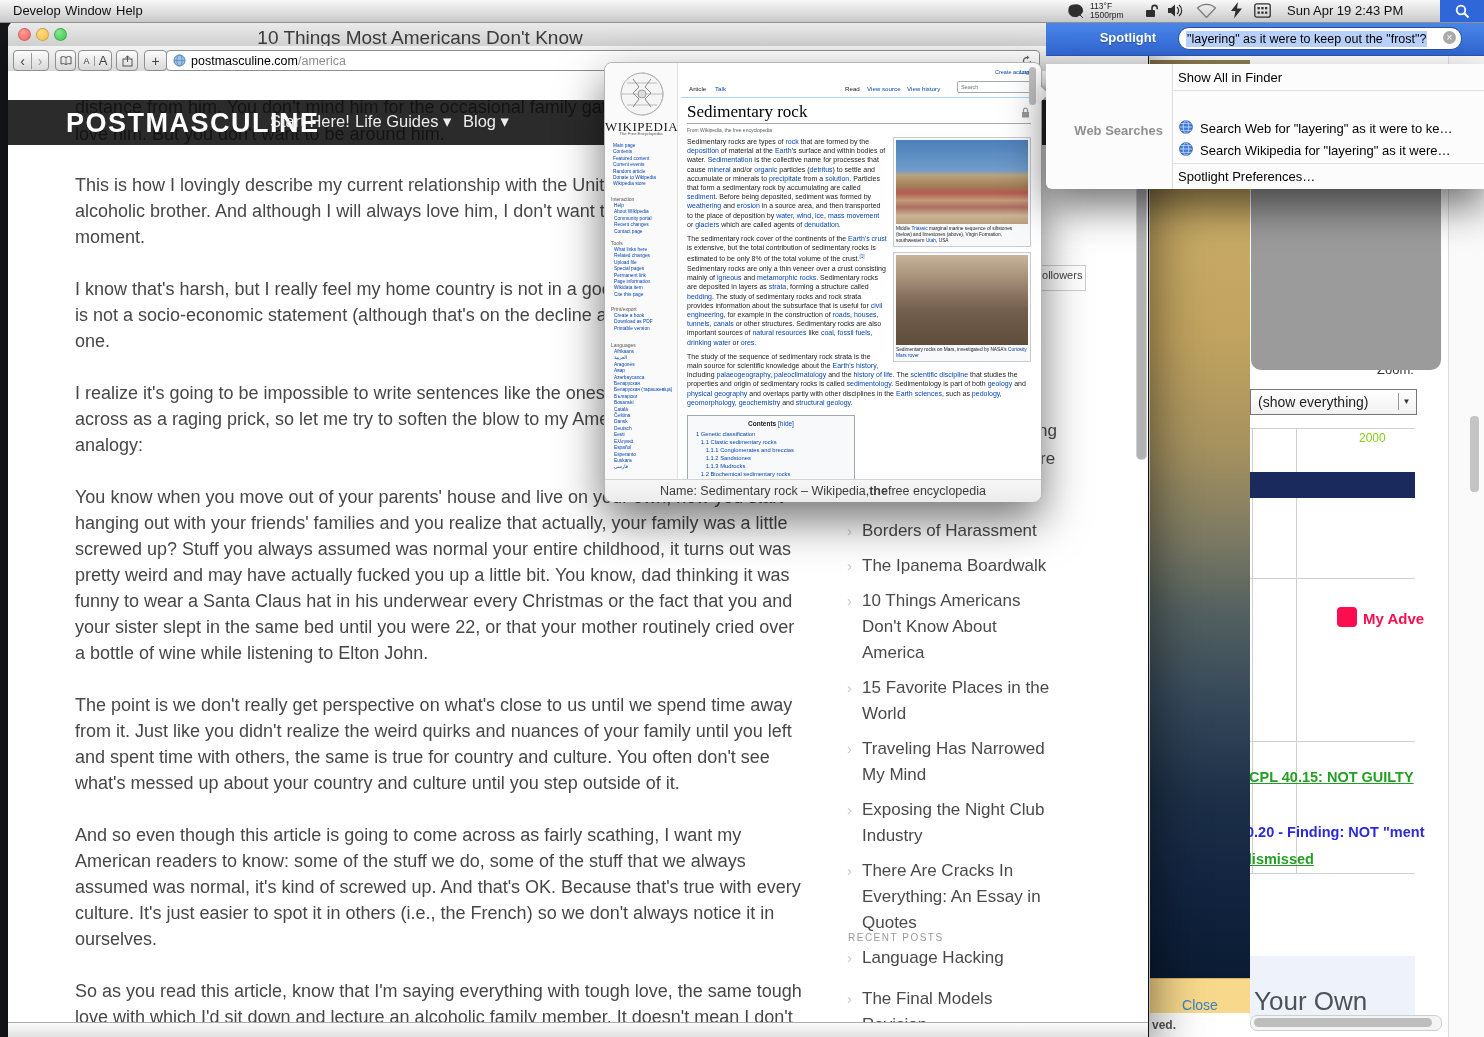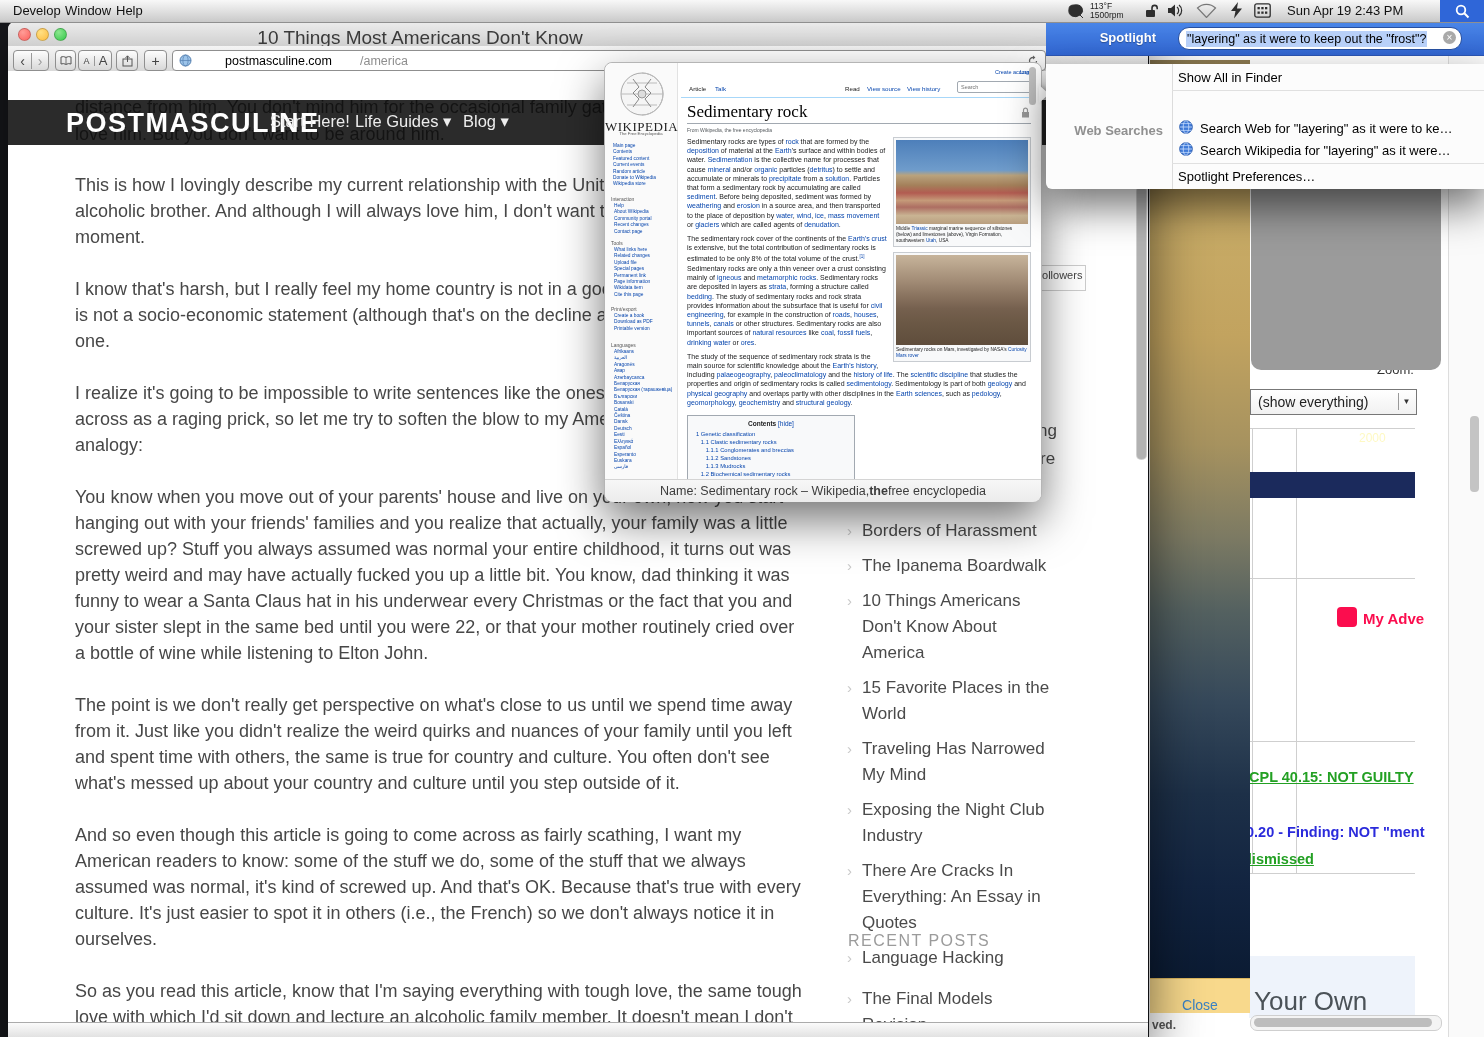--- a/index.html
+++ b/index.html
@@ -66,21 +66,21 @@
   .wintitle{font-size:19px;color:#3a3a3a;text-align:center;}
   
   .ghost{font-size:18px;line-height:27px;color:#3d3d3d;}
   .pmhead{background:rgba(14,14,14,.88);}
   .pmlogo{font-size:27px;font-weight:800;letter-spacing:1.5px;color:#fff;}
   .pmnav{font-size:16.5px;color:#ededed;}
   .para{margin:0 0 26px 0;}
   .article{font-size:18px;line-height:26px;color:#474747;}
   .side-item{position:relative;font-size:17px;line-height:26px;color:#4a4a4a;margin-bottom:9px;}
   .side-item::before{content:"›";position:absolute;left:-15px;top:0;color:#c9c9c9;font-size:15px;}
-  .recenthead{font-size:16px;letter-spacing:1.5px;color:#9b9b9b;}
+  .recenthead{font-size:10px;letter-spacing:1.5px;color:#9b9b9b;}
   .hscroll{background:linear-gradient(#fbfbfb,#e0e0e0);border-top:1px solid #ababab;}
   .vthumb{background:rgba(0,0,0,.30);border-radius:5px;border:1px solid rgba(255,255,255,.4);}
   .frag{font-size:17px;color:#4a4a4a;}
   
   .rightwin{left:1149px;top:55px;width:335px;height:982px;background:#fff;z-index:1;}
   .adstrip{left:1150px;top:60px;width:100px;height:918px;z-index:3;
      background:linear-gradient(180deg,#8d7b52 0%,#bfa05e 8%,#c8ab66 18%,#c2a35f 30%,#a6925f 42%,#7c7a63 52%,#546160 60%,#35485a 70%,#1d3048 80%,#122440 90%,#0b1b33 100%);}
   .closebar{left:1150px;top:978px;width:100px;height:34px;background:#f8d98c;border-top:1px solid #dcb65e;z-index:4;
             display:flex;align-items:flex-end;justify-content:center;}
   .graybox{left:1251px;top:183px;width:190px;height:187px;background:#9b9b9b;border-radius:0 0 10px 10px;z-index:4;}
@@ -101,21 +101,21 @@
     <span class="r" style="left:7px;top:4px;font-size:14px;color:#222;white-space:nowrap;">(show everything)</span>
     <span class="r" style="right:2px;top:3px;width:15px;height:17px;border-left:1px solid #999;text-align:center;font-size:8px;color:#333;line-height:17px;">▼</span>
   </div>
 
   <div class="r gline" style="left:1252px;top:428px;width:1px;height:445px;"></div>
   <div class="r gline" style="left:1296px;top:428px;width:1px;height:445px;"></div>
   <div class="r gline" style="left:1250px;top:428px;width:165px;height:1px;"></div>
   <div class="r gline" style="left:1250px;top:578px;width:165px;height:1px;"></div>
   <div class="r gline" style="left:1250px;top:741px;width:165px;height:1px;"></div>
   <div class="r gline" style="left:1250px;top:873px;width:165px;height:1px;"></div>
-  <div class="r" style="left:1359px;top:431px;font-size:12px;color:#fef9c3;z-index:2;">2000</div>
+  <div class="r" style="left:1359px;top:431px;font-size:12px;color:#84cc16;z-index:2;">2000</div>
   <div class="r" style="left:1250px;top:472px;width:165px;height:26px;background:#1b2a5c;z-index:2;"></div>
   <div class="r" style="left:1337px;top:607px;width:20px;height:20px;border-radius:4px;background:#fb0d4e;z-index:2;"></div>
   <div class="r" style="left:1363px;top:610px;font-size:15px;font-weight:bold;color:#fb0d4e;white-space:nowrap;z-index:2;">My Adve</div>
   <div class="r greent" style="left:1249px;top:769px;">CPL 40.15: NOT GUILTY</div>
   <div class="r bluet" style="left:1246px;top:824px;">0.20 - Finding: NOT "ment</div>
   <div class="r greent" style="left:1243px;top:851px;">dismissed</div>
 
   <div class="r" style="left:1249px;top:956px;width:166px;height:62px;background:#eef3fb;z-index:2;"></div>
   <div class="r" style="left:1254px;top:986px;font-size:26px;color:#4b5258;z-index:2;white-space:nowrap;">Your Own</div>
   <div class="r" style="left:1152px;top:1018px;font-size:12px;font-weight:bold;color:#555;z-index:2;">ved.</div>
@@ -154,21 +154,21 @@
         <span style="width:16px;text-align:center;font-size:13px;">A</span>
       </div>
       <div class="r tbtn" style="left:108px;top:4px;width:20px;height:19px;">
         <svg width="11" height="12" viewBox="0 0 11 12">
             <rect x="1" y="4" width="9" height="7" fill="none" stroke="#555"></rect>
             <line x1="5.5" y1="7" x2="5.5" y2="1" stroke="#555"></line>
             <path d="M3.5 3 L5.5 0.8 L7.5 3" fill="none" stroke="#555"></path>
           </svg>
       </div>
       <div class="r tbtn" style="left:136px;top:4px;width:21px;height:19px;font-size:14px;">+</div>
-      <div class="r urlfield" style="left:164px;top:4px;width:872px;height:19px;gap:28px;">
+      <div class="r urlfield" style="left:158px;top:4px;width:872px;height:19px;">
         <svg style="margin-left:6px;" width="13" height="13" viewBox="0 0 13 13">
             <circle cx="6.5" cy="6.5" r="5.5" fill="#9cc4ea" stroke="#5580b0"></circle>
             <ellipse cx="6.5" cy="6.5" rx="2.6" ry="5.5" fill="none" stroke="#5580b0" stroke-width="0.7"></ellipse>
             <line x1="1" y1="6.5" x2="12" y2="6.5" stroke="#5580b0" stroke-width="0.7"></line>
           </svg>
         <span style="margin-left:5px;font-size:12.5px;color:#000;">postmasculine.com</span>
         <span style="font-size:12.5px;color:#8e8e8e;">/america</span>
         <svg style="position:absolute;right:6px;top:3.5px;" width="12" height="12" viewBox="0 0 12 12">
             <path d="M9.5 6 A3.5 3.5 0 1 1 6 2.5" fill="none" stroke="#666" stroke-width="1.3"></path>
             <path d="M6 0.6 L8.4 2.5 L6 4.4 Z" fill="#666"></path>

